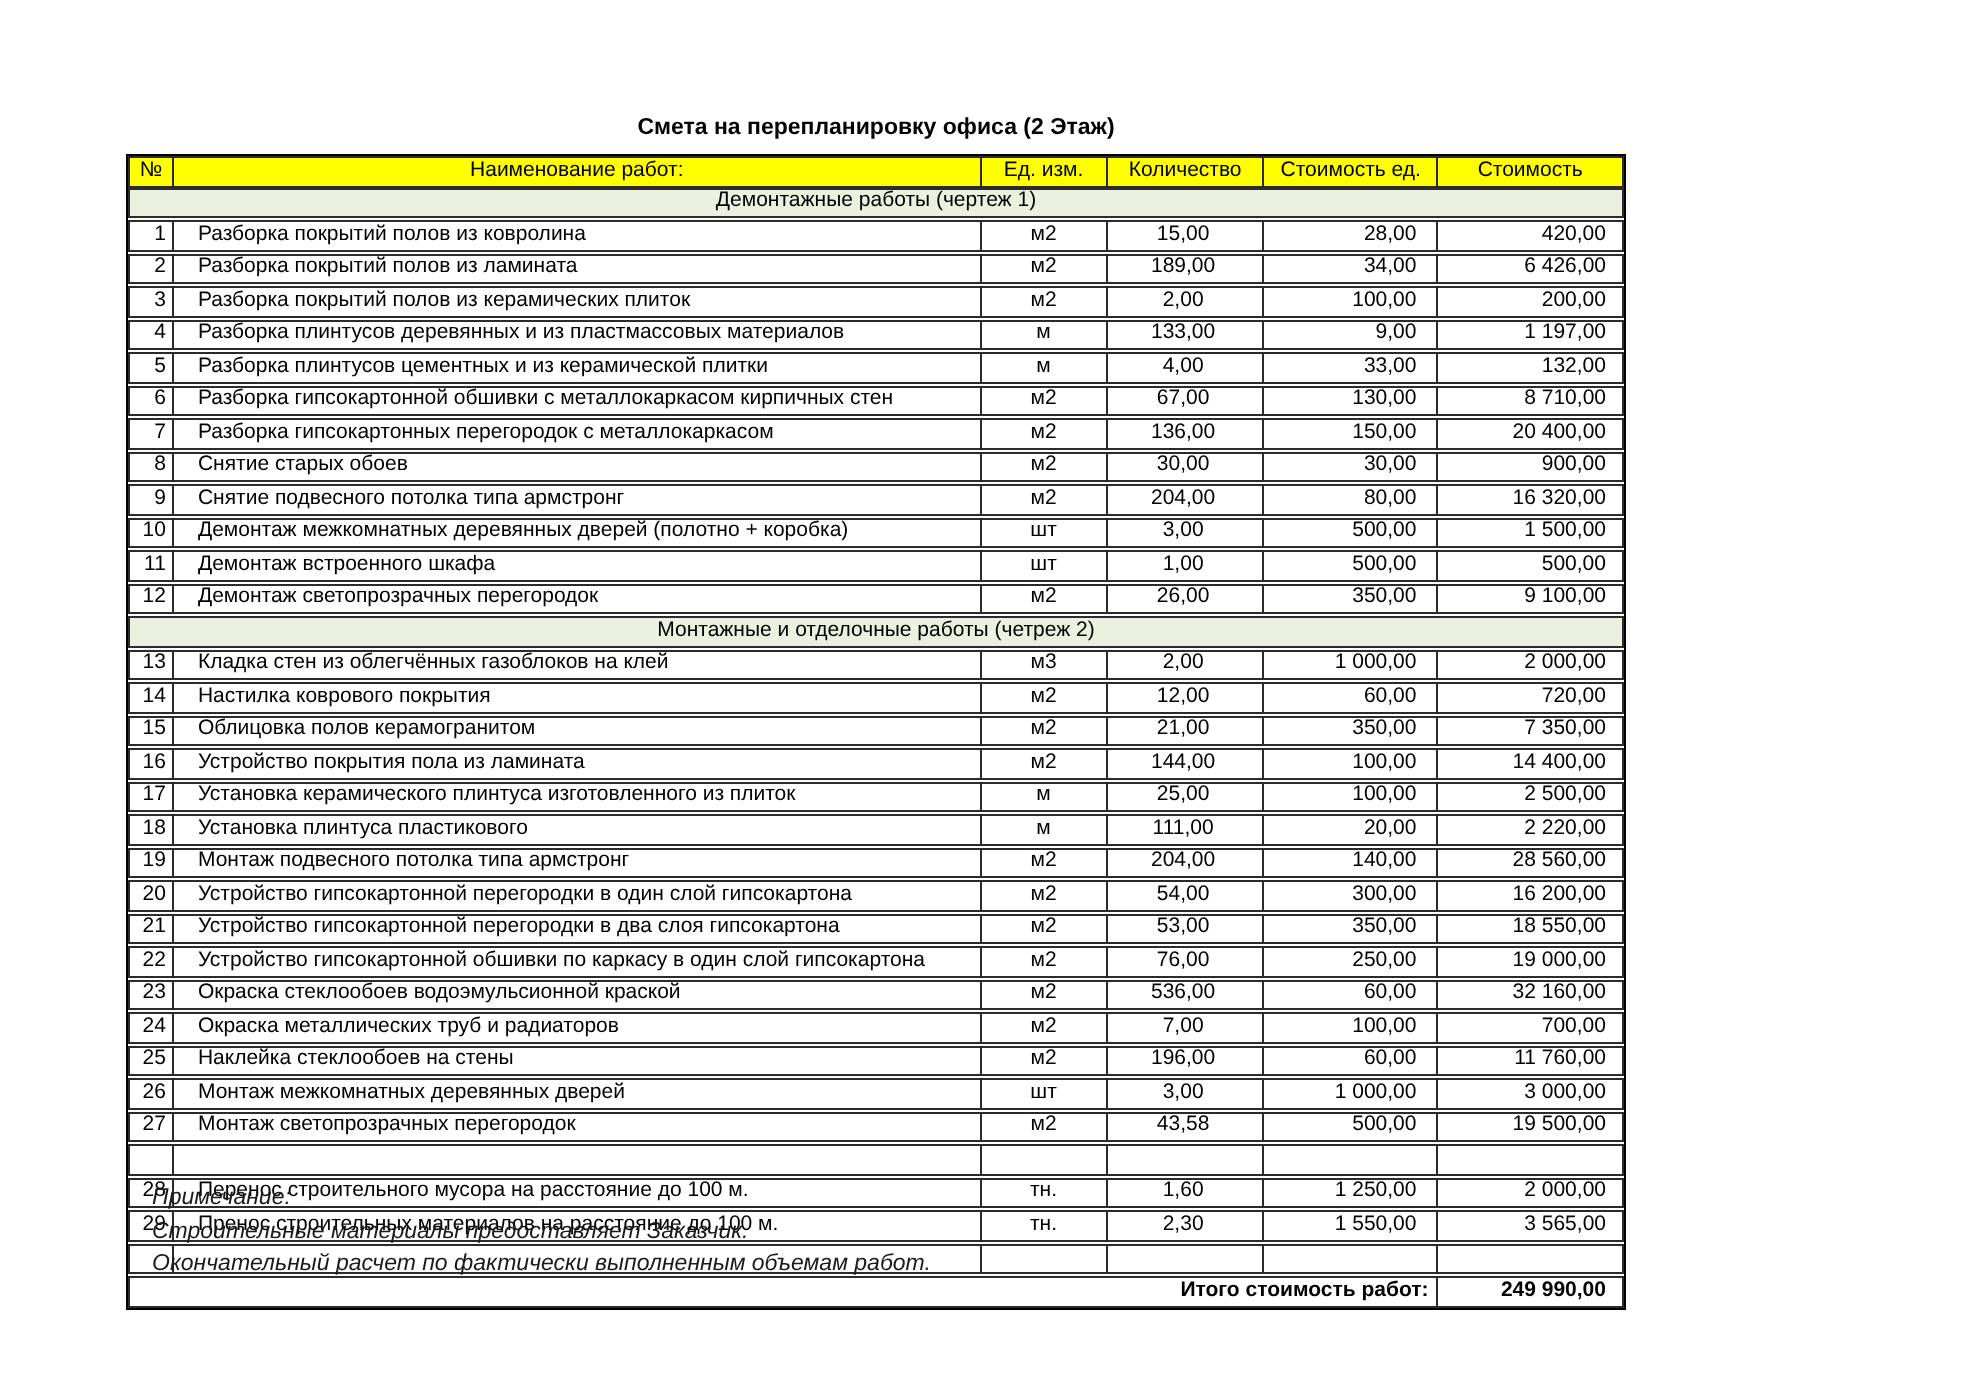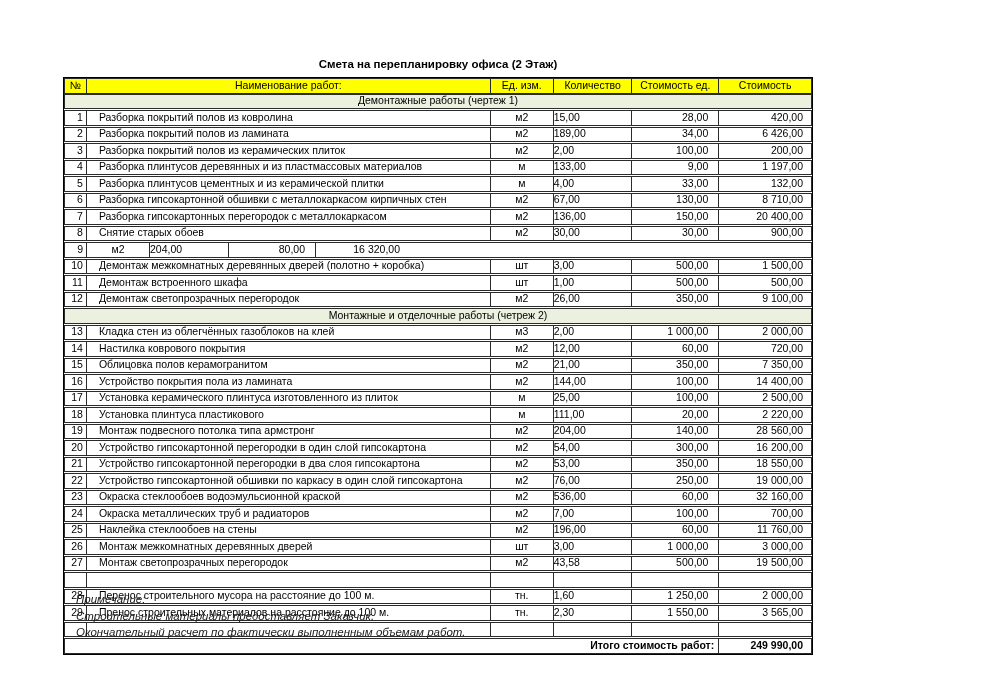--- a/index.html
+++ b/index.html
@@ -16,21 +16,21 @@
   .row{display:flex;height:13.5px;border:1px solid var(--line,#2b2b2b);background:#fff;}
   .row + .row{margin-top:1px;}
   .c{
     box-sizing:border-box;height:100%;font-size:10.5px;line-height:11.5px;
     overflow:hidden;white-space:nowrap;padding-top:0.5px;
   }
   .c + .c{border-left:1px solid var(--line,#2b2b2b);}
   .c-num{width:21px;text-align:right;padding-right:3px;}
   .c-name{width:405px;text-align:left;padding-left:12px;}
   .c-unit{width:63px;text-align:center;}
-  .c-qty{width:79px;text-align:left;padding-right:2px;}
+  .c-qty{width:79px;text-align:center;padding-right:2px;}
   .c-ucost{width:87px;text-align:right;padding-right:10px;}
   .c-cost{width:93px;text-align:right;padding-right:8px;}
   .row-header{background:var(--hdr,#ffff00);}
   .row-header .c{background:var(--hdr,#ffff00);text-align:center;padding-left:0;padding-right:0;}
   .row-section .c-span{width:748px;text-align:center;background:var(--sec,#ebf1de);}
   .row-total .c-tlabel{width:655px;text-align:right;font-weight:bold;padding-right:4px;}
   .row-total .c-tvalue{width:93px;text-align:right;font-weight:bold;padding-right:8px;}
   .notes{
     position:absolute;left:76px;top:591px;font-style:italic;font-size:11.5px;
     line-height:16.5px;color:#1a1a1a;
@@ -106,20 +106,21 @@
             <div class="c c-cost">20 400,00</div>
           </div><div class="row">
             <div class="c c-num">8</div>
             <div class="c c-name">Снятие старых обоев</div>
             <div class="c c-unit">м2</div>
             <div class="c c-qty">30,00</div>
             <div class="c c-ucost">30,00</div>
             <div class="c c-cost">900,00</div>
           </div><div class="row">
             <div class="c c-num">9</div>
+            <div class="c c-name">Снятие подвесного потолка типа армстронг</div>
             <div class="c c-unit">м2</div>
             <div class="c c-qty">204,00</div>
             <div class="c c-ucost">80,00</div>
             <div class="c c-cost">16 320,00</div>
           </div><div class="row">
             <div class="c c-num">10</div>
             <div class="c c-name">Демонтаж межкомнатных деревянных дверей (полотно + коробка)</div>
             <div class="c c-unit">шт</div>
             <div class="c c-qty">3,00</div>
             <div class="c c-ucost">500,00</div>

